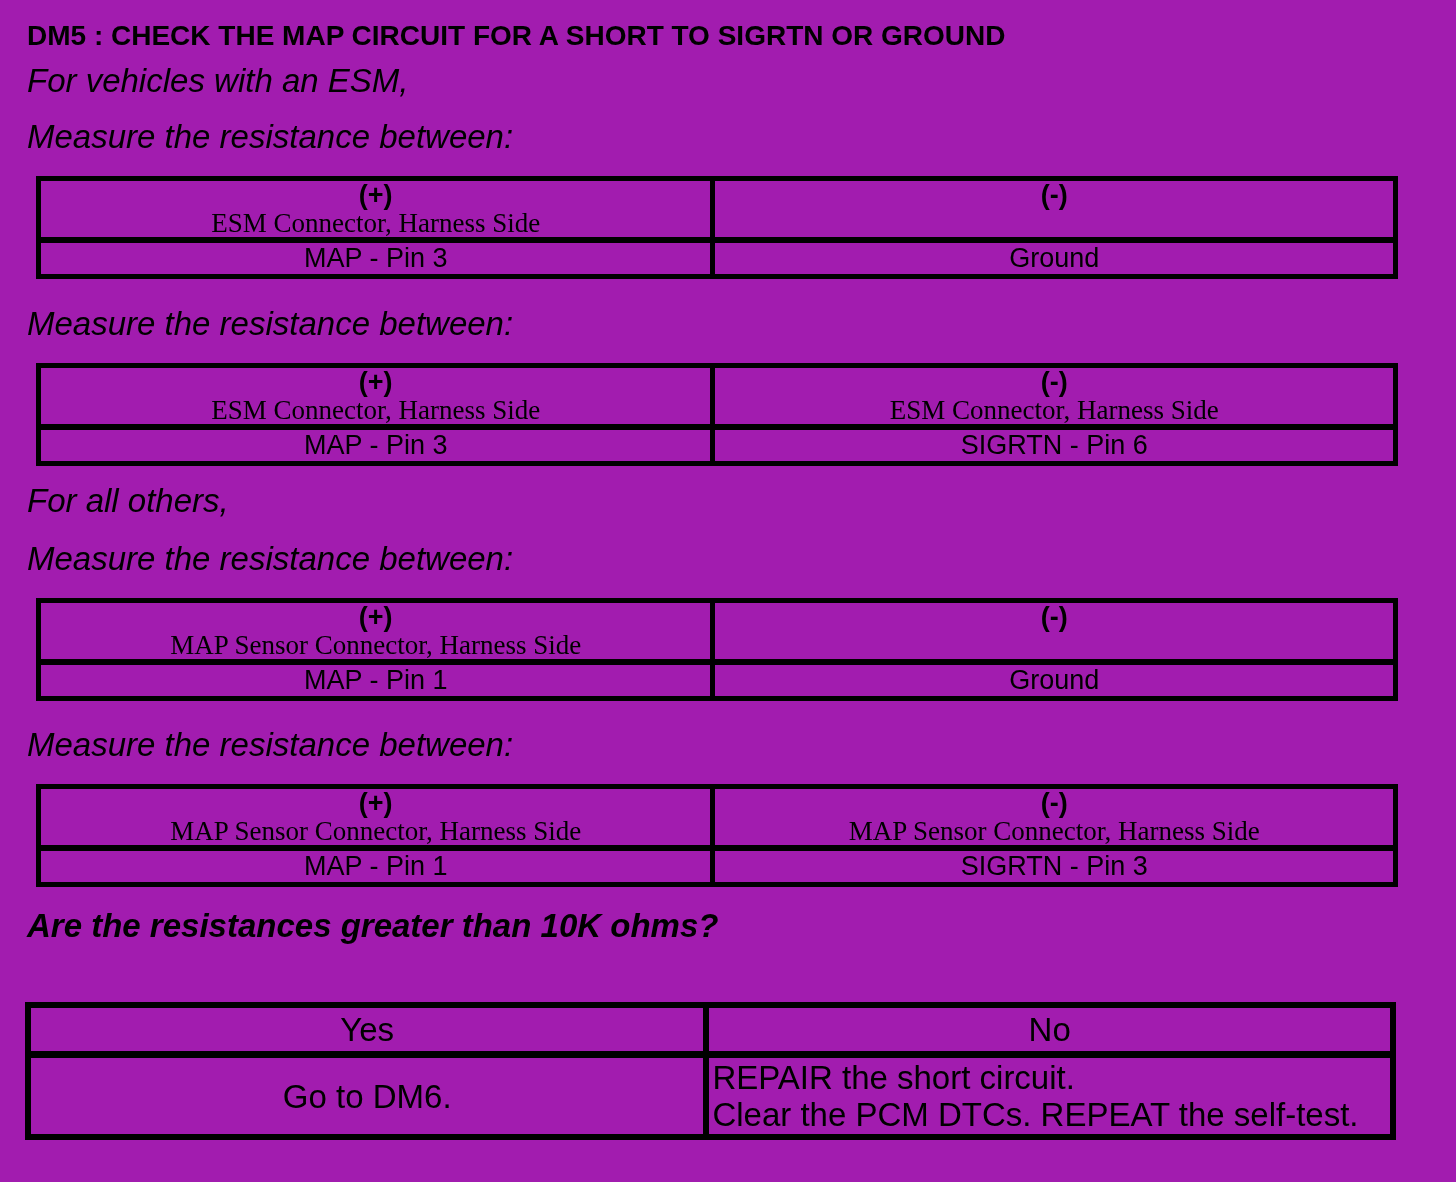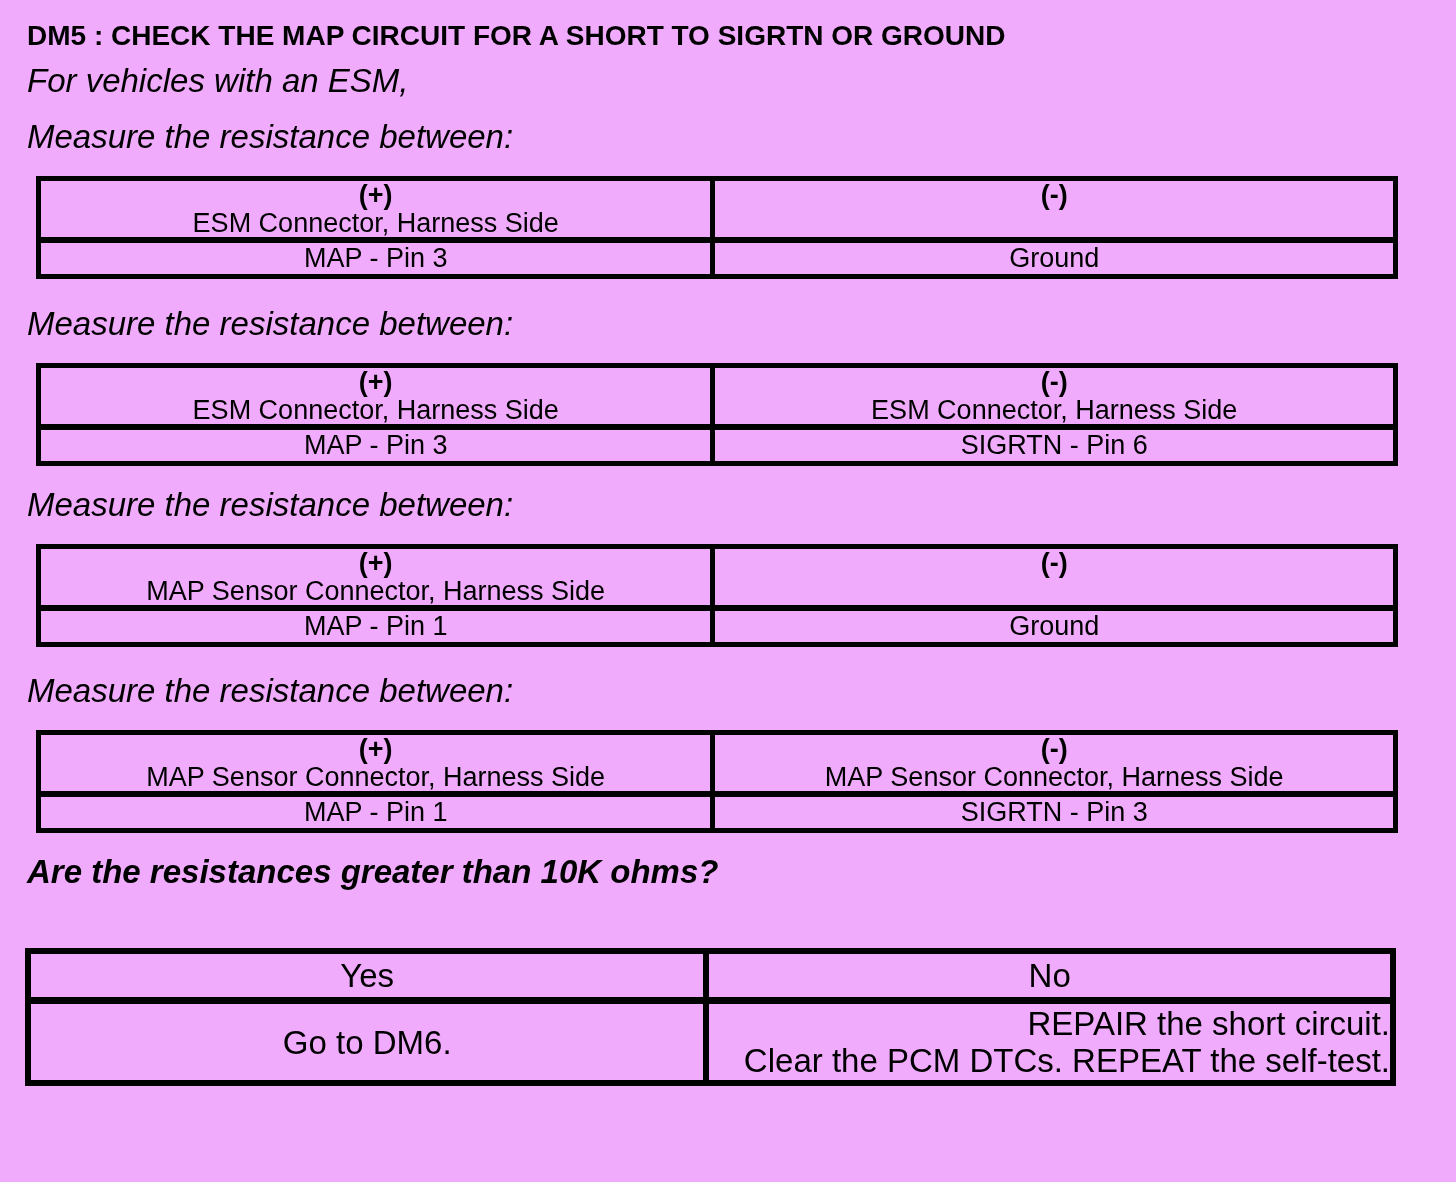--- a/index.html
+++ b/index.html
@@ -6,21 +6,21 @@
     margin: 0;
     padding: 0;
     background: #ffffff;
     color: #000000;
     font-family: "Liberation Sans", sans-serif;
   }
   .page {
     position: relative;
     width: 1456px;
     height: 1182px;
-    background: #f0abfc;
+    background: #a21caf;
     overflow: hidden;
   }
   .doc-title {
     margin: 20px 0 0 27px;
     font-size: 28px;
     line-height: 32px;
     font-weight: bold;
     white-space: nowrap;
   }
   .para {
@@ -51,21 +51,21 @@
   table.meas td {
     border: 5px solid #000000;
     padding: 0;
     text-align: center;
     font-size: 27px;
     line-height: 28px;
     vertical-align: top;
   }
   table.meas td.hdr { border-bottom-width: 6px; }
   table.meas .sign { font-weight: bold; }
-  table.meas .conn { min-height: 28px; }
+  table.meas .conn { min-height: 28px; font-family: Liberation Serif, serif; }
   table.meas td.pin { padding: 1px 0 2px 0; }
   col.c-left  { width: 49.7%; }
   col.c-right { width: 50.3%; }
 
   table.decision {
     border-collapse: collapse;
     table-layout: fixed;
     margin-left: 25px;
     width: 1371px;
     margin-top: 57px;
@@ -81,21 +81,21 @@
     text-align: center;
     line-height: 37px;
     padding: 3px 0;
   }
   table.decision td.yes-cell {
     text-align: center;
     vertical-align: middle;
     line-height: 37px;
   }
   table.decision td.no-cell {
-    text-align: right;
+    text-align: left;
     vertical-align: top;
     line-height: 37px;
     padding: 1px 0 1px 3px;
   }
 </style>
 </head>
 <body>
 
 <div class="page">
 
@@ -146,20 +146,21 @@
         <div class="conn">ESM Connector, Harness Side</div>
       </td>
     </tr>
     <tr>
       <td class="pin">MAP - Pin 3</td>
       <td class="pin">SIGRTN - Pin 6</td>
     </tr>
   </tbody>
     </table>
 
+  <div class="para p-others">For all others,</div>
 
   <div class="para p-measure3">Measure the resistance between:</div>
 
   <table class="meas">
     <colgroup>
         <col class="c-left">
         <col class="c-right">
       </colgroup>
     <tbody>
         <tr>

